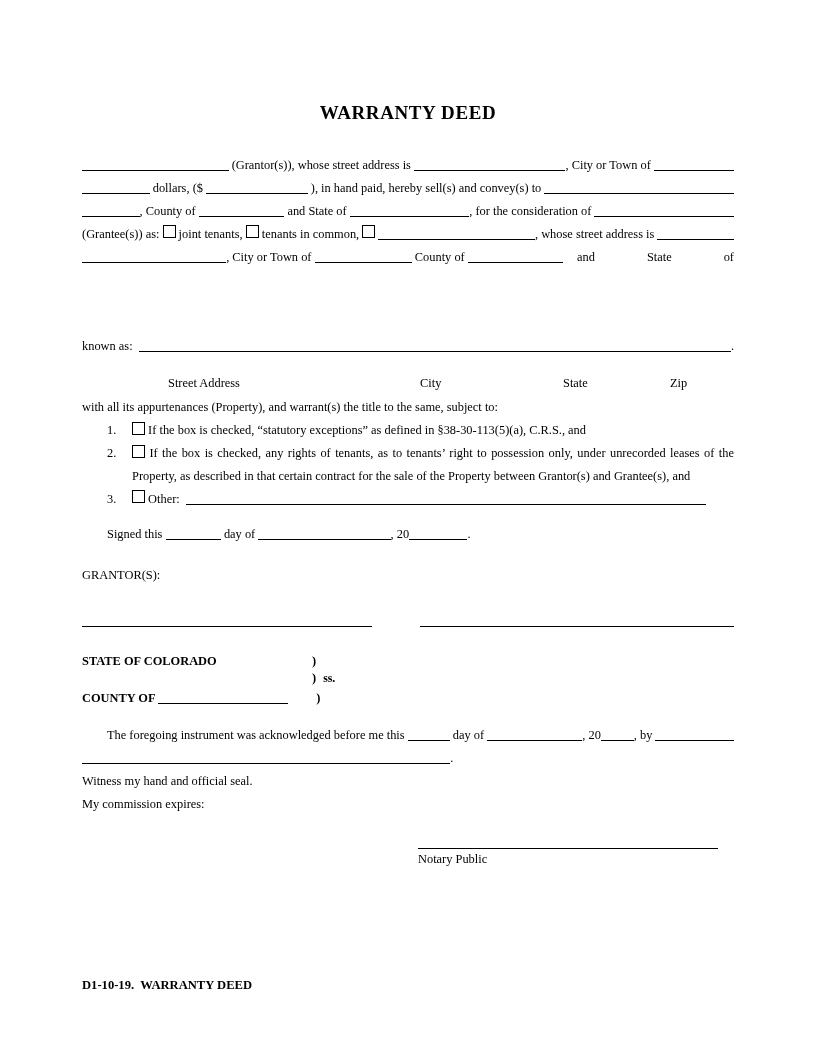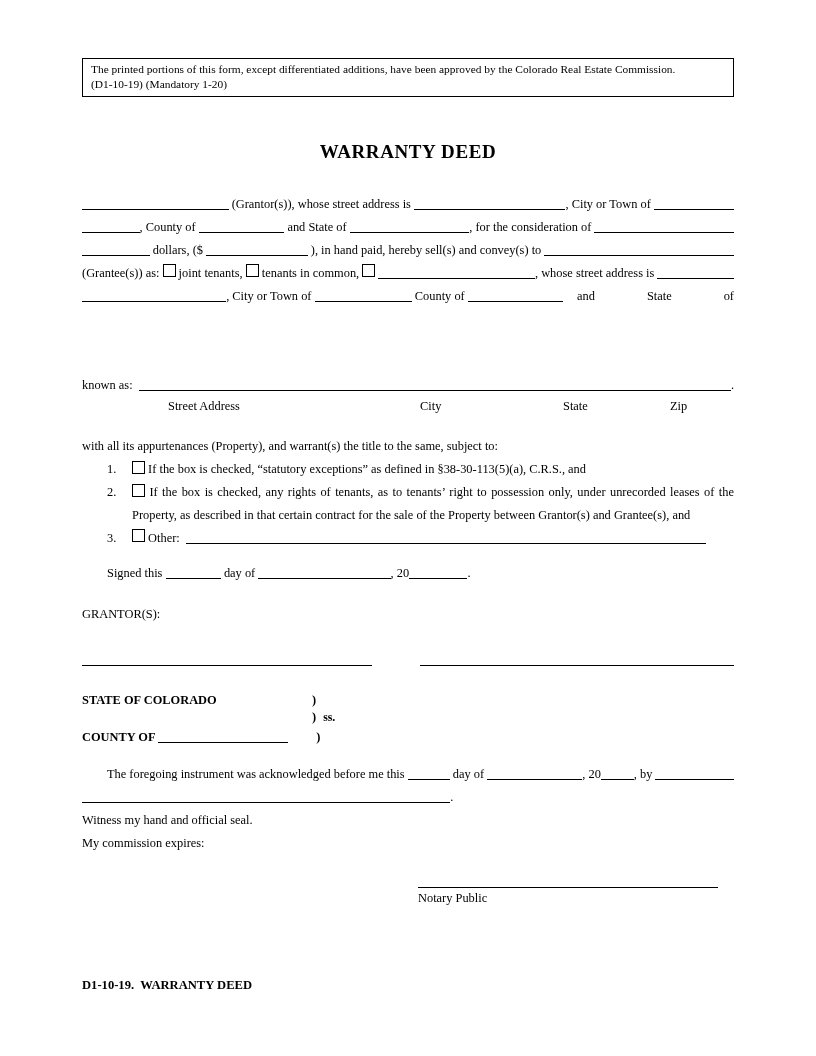--- a/index.html
+++ b/index.html
@@ -22,21 +22,21 @@
   .line .t { white-space:pre; flex:0 0 auto; }
   .u { flex:1 1 auto; border-bottom:1px solid #000; height:14px; transform:translateY(2px); }
   .sp { flex:0 0 auto; }
   .fill { flex:1000 1 0px; border:none; }
   .cb { display:inline-block; width:11px; height:11px; border:1.2px solid #000; vertical-align:-1px; background:#fff; flex:0 0 auto; }
 
   .deed-body { margin-top:30px; }
 
   .known-as { margin-top:66px; }
   .col-labels { position:relative; height:18px; line-height:18px; }
-  .col-labels span { position:absolute; top:0; }
+  .col-labels span { position:absolute; top:16px; }
   .col-1 { left:86px; } .col-2 { left:338px; } .col-3 { left:481px; } .col-4 { left:588px; }
 
   .appurtenances { margin-top:20px; line-height:23px; }
 
   .list-item { display:flex; margin-left:25px; }
   .num { flex:0 0 25px; line-height:23px; }
   .item-body { flex:1 1 auto; }
   .wrap { line-height:23px; text-align:justify; }
   .wrap .t { white-space:normal; }
 
@@ -63,50 +63,46 @@
   .notary-sig-label { line-height:20px; }
 
   .footer { position:absolute; left:82px; top:978px; font-weight:bold; font-size:12.6px; white-space:pre; }
 </style>
 </head>
 <body>
 
 <div class="page">
   <div class="content">
 
-    <div class="approval-box">
-      <div class="abline">The printed portions of this form, except differentiated additions, have been approved by the Colorado Real Estate Commission.</div>
-      <div class="abline">(D1-10-19) (Mandatory 1-20)</div>
-    </div>
 
     <h1 class="title">WARRANTY DEED</h1>
 
     <div class="deed-body">
       <div class="line">
           <span class="u" style="width: 150px;"></span>
           <span class="t"> (Grantor(s)), whose street address is </span>
           <span class="u" style="width: 155px;"></span>
           <span class="t">, City or Town of </span>
           <span class="u" style="width: 82px;"></span>
+        </div>
+      <div class="line">
+          <span class="u" style="width: 58px;"></span>
+          <span class="t"> dollars, ($ </span>
+          <span class="u" style="width: 92px;"></span>
+          <span class="t"> ), in hand paid, hereby sell(s) and convey(s) to </span>
+          <span class="u" style="width: 180px;"></span>
         </div>
       <div class="line">
           <span class="u" style="width: 56px;"></span>
           <span class="t">, County of </span>
           <span class="u" style="width: 84px;"></span>
           <span class="t"> and State of </span>
           <span class="u" style="width: 118px;"></span>
           <span class="t">, for the consideration of </span>
           <span class="u" style="width: 138px;"></span>
-        </div>
-      <div class="line">
-          <span class="u" style="width: 58px;"></span>
-          <span class="t"> dollars, ($ </span>
-          <span class="u" style="width: 92px;"></span>
-          <span class="t"> ), in hand paid, hereby sell(s) and convey(s) to </span>
-          <span class="u" style="width: 180px;"></span>
         </div>
       <div class="line">
           <span class="t">(Grantee(s)) as: </span>
           <span class="cb"></span>
           <span class="t"> joint tenants, </span>
           <span class="cb"></span>
           <span class="t"> tenants in common, </span>
           <span class="cb"></span>
           <span class="t"> </span>
           <span class="u" style="width: 138px;"></span>

